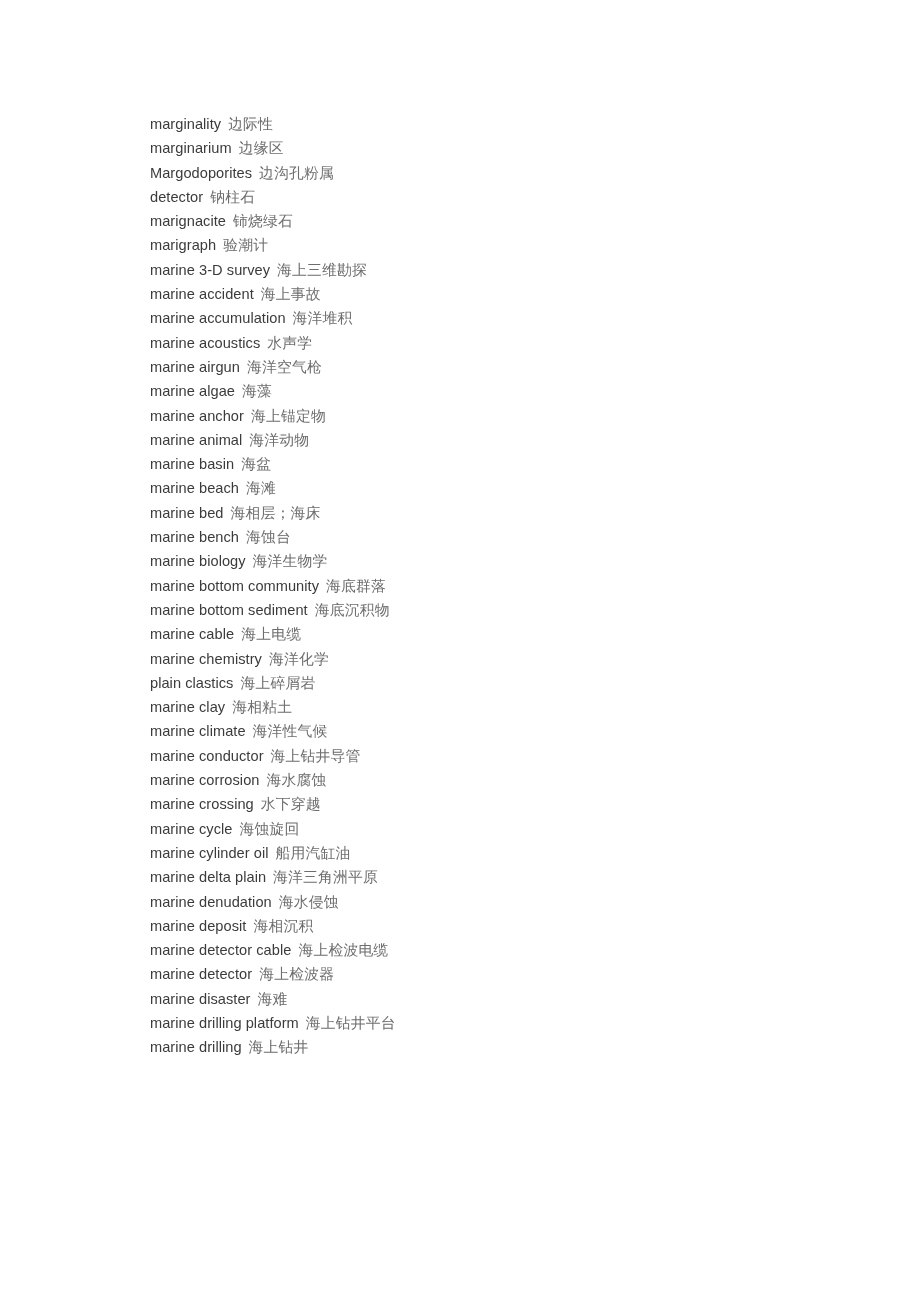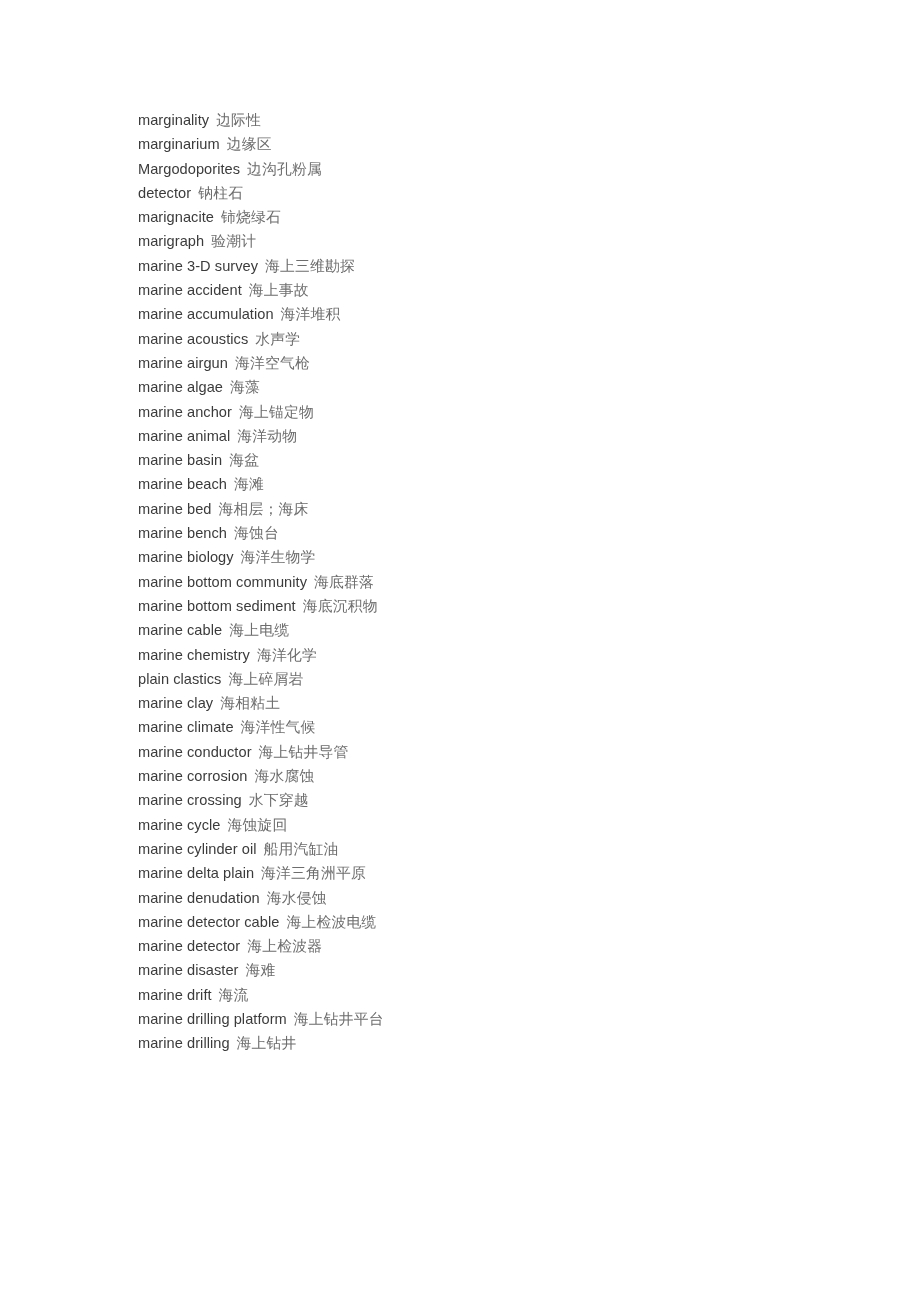--- a/index.html
+++ b/index.html
@@ -27,23 +27,24 @@
     position: absolute;
     left: 138px;
     top: 112px;
     width: 700px;
     margin: 0;
     padding: 0;
     list-style: none;
   }
   .glossary-entry {
     height: 24.3px;
-    line-height: 16px;
+    line-height: 23px;
     white-space: nowrap;
     font-size: 14.6px;
+    margin-left: 12px;
   }
   .term-en {
     color: #3b3b3b;
     font-family: "Liberation Sans", "DejaVu Sans", sans-serif;
     font-size: 14.6px;
     letter-spacing: 0.05px;
   }
   .term-gap {
     display: inline-block;
     width: 7px;
@@ -89,20 +90,20 @@
       <li class="glossary-entry"><span class="term-en">plain clastics</span><span class="term-gap"></span><span class="term-zh">海上碎屑岩</span></li>
       <li class="glossary-entry"><span class="term-en">marine clay</span><span class="term-gap"></span><span class="term-zh">海相粘土</span></li>
       <li class="glossary-entry"><span class="term-en">marine climate</span><span class="term-gap"></span><span class="term-zh">海洋性气候</span></li>
       <li class="glossary-entry"><span class="term-en">marine conductor</span><span class="term-gap"></span><span class="term-zh">海上钻井导管</span></li>
       <li class="glossary-entry"><span class="term-en">marine corrosion</span><span class="term-gap"></span><span class="term-zh">海水腐蚀</span></li>
       <li class="glossary-entry"><span class="term-en">marine crossing</span><span class="term-gap"></span><span class="term-zh">水下穿越</span></li>
       <li class="glossary-entry"><span class="term-en">marine cycle</span><span class="term-gap"></span><span class="term-zh">海蚀旋回</span></li>
       <li class="glossary-entry"><span class="term-en">marine cylinder oil</span><span class="term-gap"></span><span class="term-zh">船用汽缸油</span></li>
       <li class="glossary-entry"><span class="term-en">marine delta plain</span><span class="term-gap"></span><span class="term-zh">海洋三角洲平原</span></li>
       <li class="glossary-entry"><span class="term-en">marine denudation</span><span class="term-gap"></span><span class="term-zh">海水侵蚀</span></li>
+      <li class="glossary-entry"><span class="term-en">marine deposit</span><span class="term-gap"></span><span class="term-zh">海相沉积</span></li>
       <li class="glossary-entry"><span class="term-en">marine detector cable</span><span class="term-gap"></span><span class="term-zh">海上检波电缆</span></li>
       <li class="glossary-entry"><span class="term-en">marine detector</span><span class="term-gap"></span><span class="term-zh">海上检波器</span></li>
       <li class="glossary-entry"><span class="term-en">marine disaster</span><span class="term-gap"></span><span class="term-zh">海难</span></li>
-      <li class="glossary-entry"><span class="term-en">marine drift</span><span class="term-gap"></span><span class="term-zh">海流</span></li>
       <li class="glossary-entry"><span class="term-en">marine drilling platform</span><span class="term-gap"></span><span class="term-zh">海上钻井平台</span></li>
       <li class="glossary-entry"><span class="term-en">marine drilling</span><span class="term-gap"></span><span class="term-zh">海上钻井</span></li>
     </ul>
 </div>
 
 </body></html>

